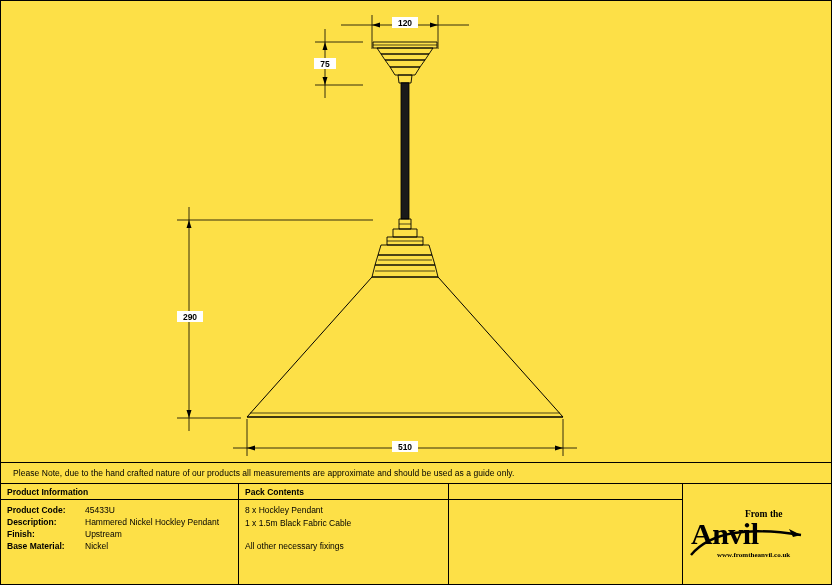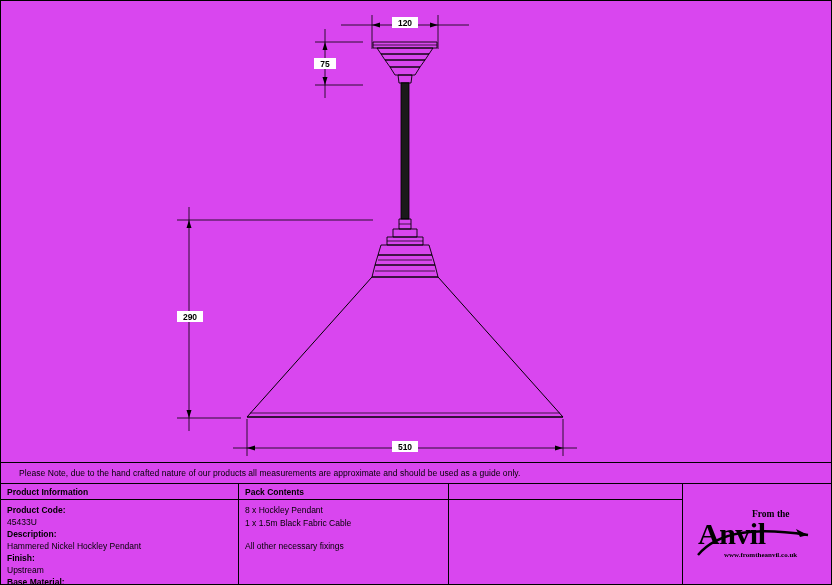--- a/index.html
+++ b/index.html
@@ -10,21 +10,21 @@
   body {
     font-family: "Liberation Sans", sans-serif;
     color: #000000;
   }
   #sheet {
     position: relative;
     width: 832px;
     height: 585px;
     box-sizing: border-box;
     border: 1px solid #000;
-    background: #d946ef;
+    background: #fde047;
     overflow: hidden;
   }
 
   
   #drawing {
     position: absolute;
     left: 0; top: 0;
     width: 832px;
     height: 461px;
   }
@@ -38,21 +38,21 @@
     width: 832px;
     height: 22px;
     box-sizing: border-box;
     border-top: 1px solid #000;
     border-bottom: 1px solid #000;
     display: flex;
     align-items: center;
   }
   #note-bar .note-text {
     font-size: 8.5px;
-    padding-left: 18px;
+    padding-left: 12px;
     letter-spacing: 0.05px;
   }
 
   
   #info-table {
     position: absolute;
     left: 0;
     top: 483px;
     width: 832px;
     height: 101px;
@@ -80,42 +80,40 @@
   }
   .col-header.empty { border-bottom: 1px solid #000; }
   .col-body {
     padding: 4px 0 0 6px;
     font-size: 8.5px;
   }
 
   .spec-row {
     display: flex;
     line-height: 12px;
-    flex-direction: column;
   }
   .spec-label {
     width: 78px;
     font-weight: bold;
     font-size: 8.5px;
   }
   .spec-value {
     font-size: 8.5px;
   }
 
   .pack-line {
     font-size: 8.5px;
     line-height: 12.5px;
   }
   .pack-line.gap { margin-top: 11px; }
 
   
   .col-logo {
     display: flex;
     align-items: center;
-    justify-content: center;
   }
   #logo-wrap {
     position: relative;
     width: 136px;
     height: 60px;
   }
   #logo-wrap .logo-top {
     position: absolute;
     left: 62px;
     top: 4px;

